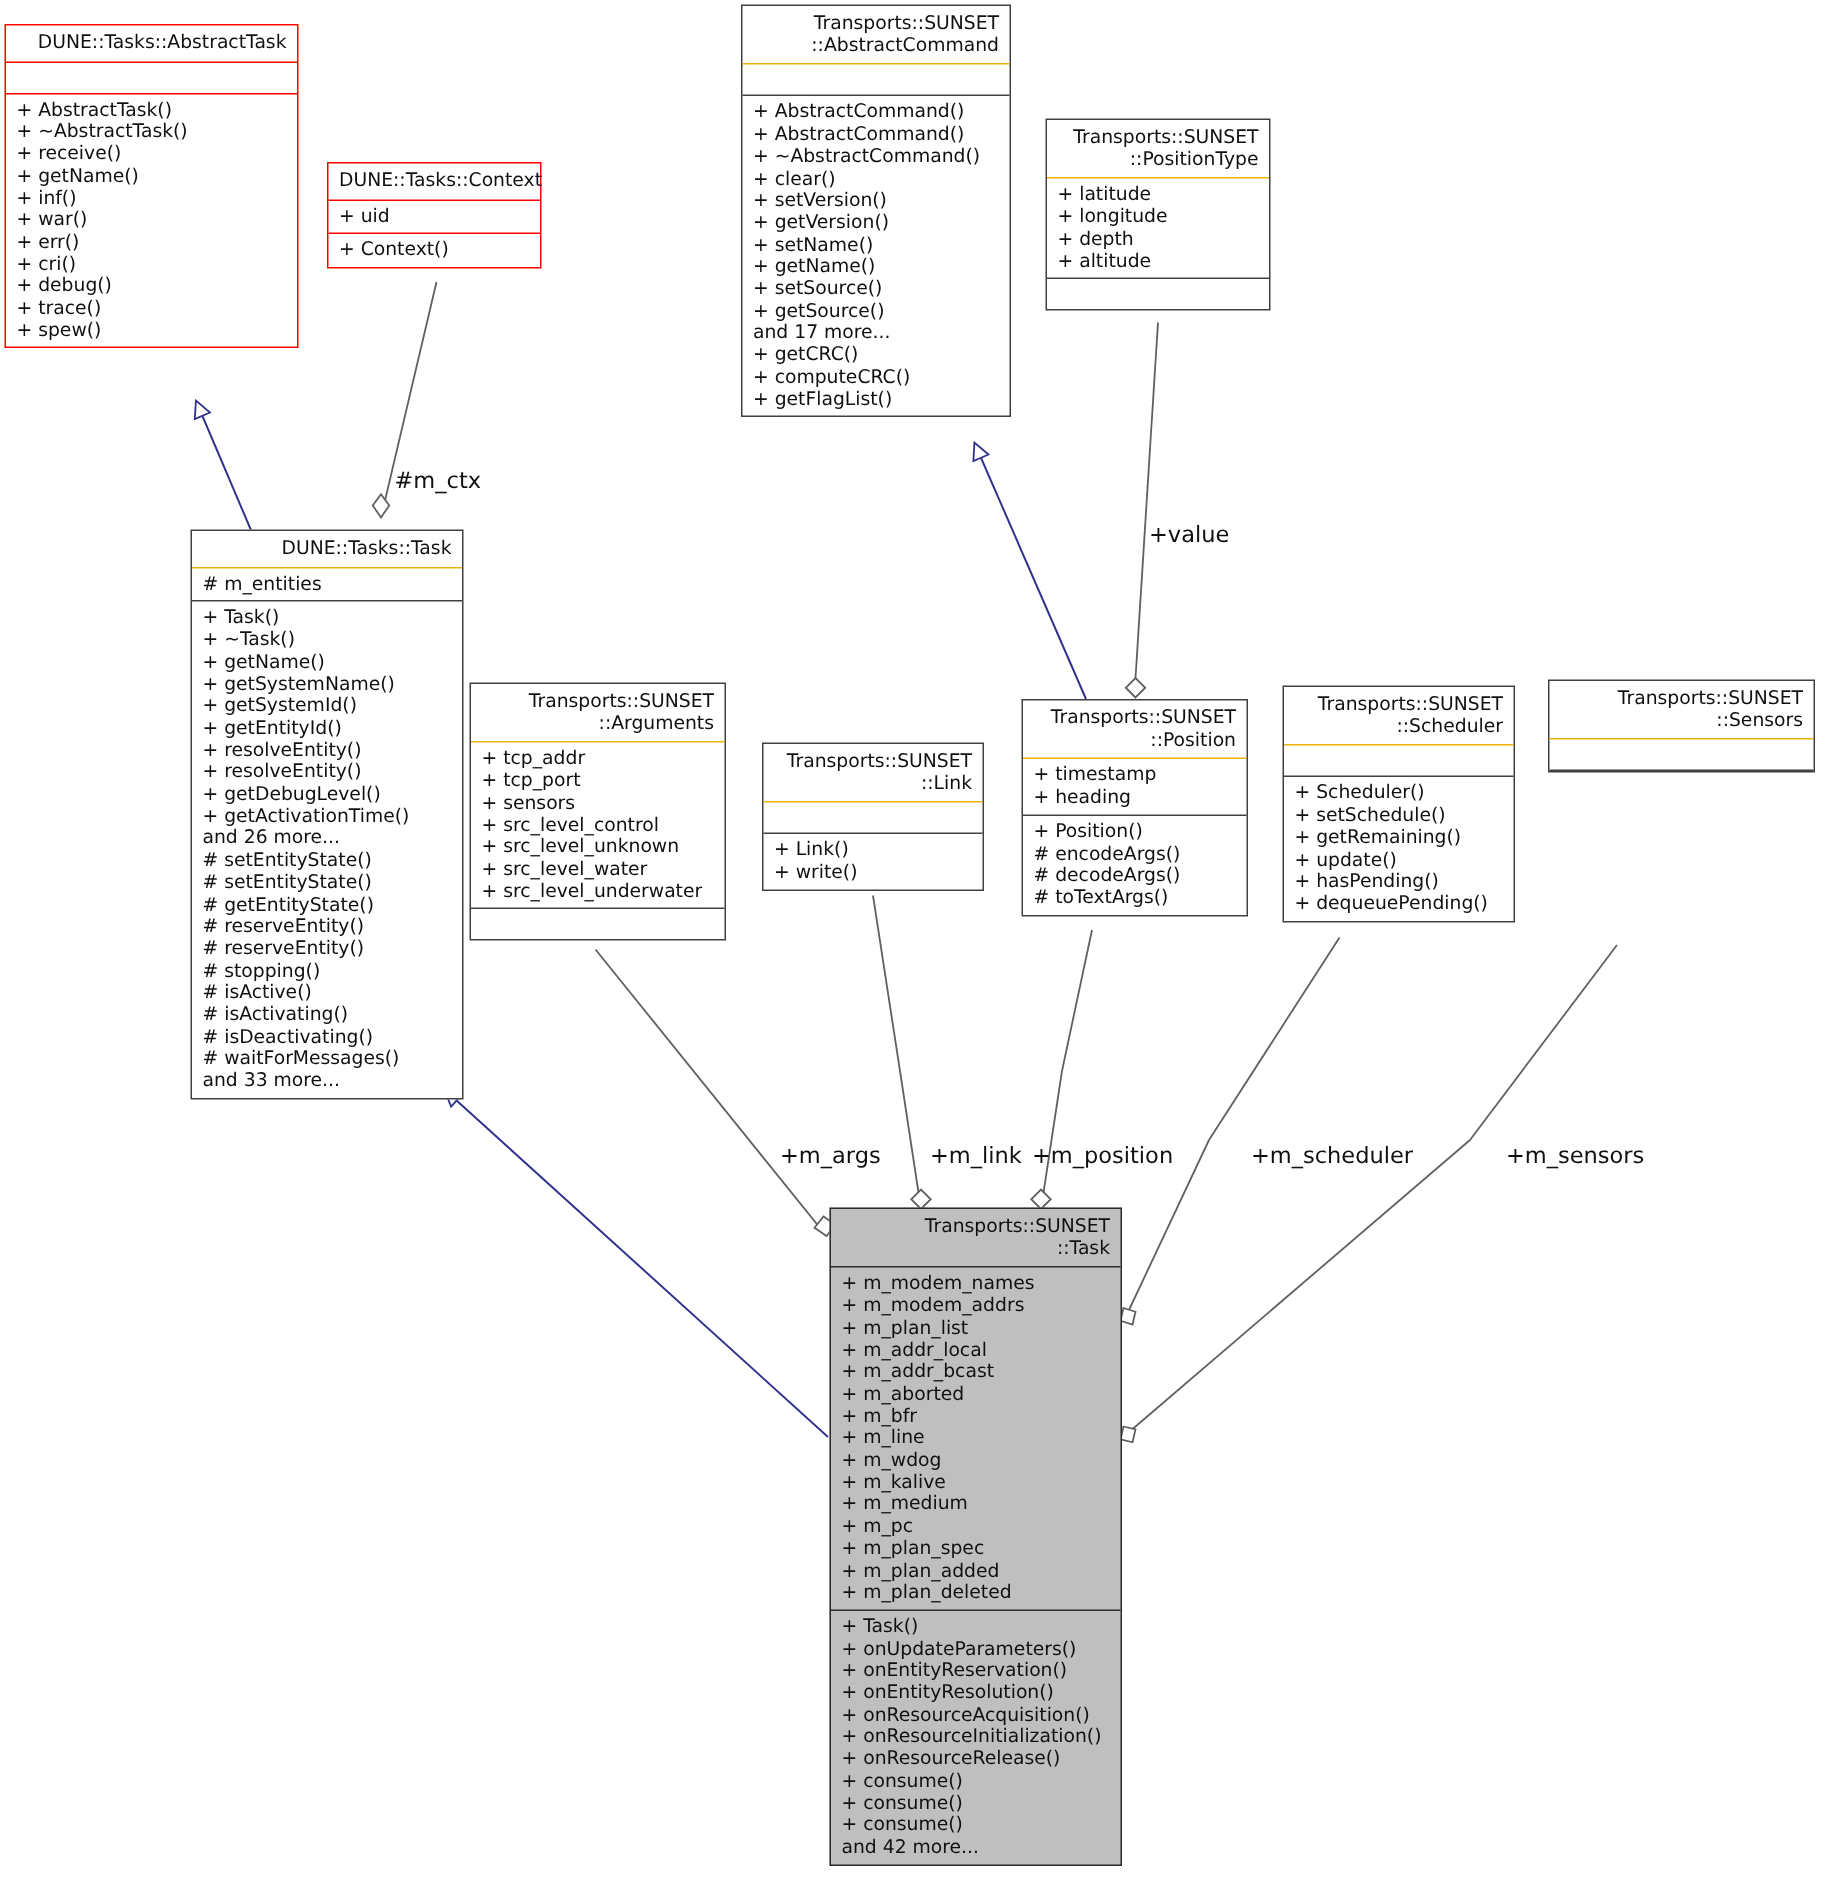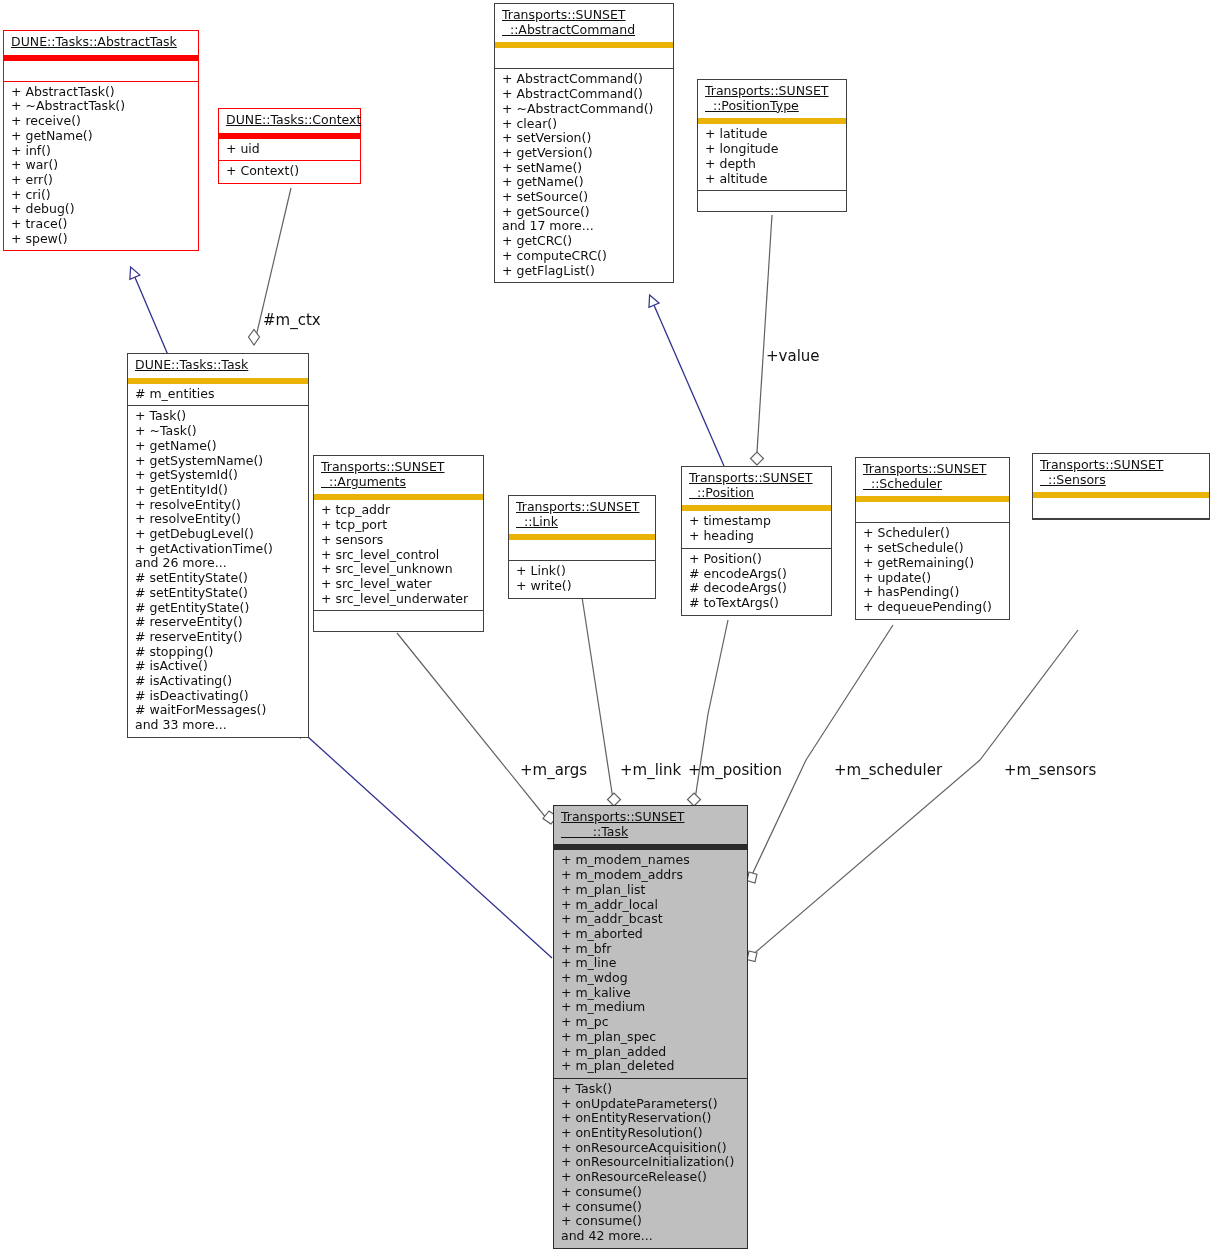--- a/index.html
+++ b/index.html
@@ -35,25 +35,24 @@
     z-index: 5;
   }
   .node.red {
     border-color: #ff0000;
   }
   .node.filled {
     background: #bfbfbf;
     border-color: #2b2b2b;
   }
   .n-title {
-    text-align: left;
+    text-align: right;
     padding: 4px 7px 5px 7px;
     white-space: pre;
-    border-bottom: 6px solid #eab308;
-    text-decoration: underline;
+    border-bottom: 1px solid #eab308;
   }
   .node.red .n-title { border-bottom-color: #ff0000; }
   .node.filled .n-title { border-bottom-color: #2b2b2b; }
   .n-sec {
     padding: 3px 7px 4px 7px;
     border-bottom: 1px solid #404040;
   }
   .node.red .n-sec { border-bottom-color: #ff0000; }
   .node.filled .n-sec { border-bottom-color: #2b2b2b; }
   .n-sec.last { border-bottom: none; }
@@ -125,21 +124,21 @@
       <path d="M749,872 L757,874.5 L755,883 L747,880.5 z" fill="#ffffff" stroke="#606060" stroke-width="1.2"></path>
     </g>
 
     <g>
       <line x1="750" y1="957" x2="980" y2="760" stroke="#606060" stroke-width="1.2"></line>
       <line x1="980" y1="760" x2="1078" y2="630" stroke="#606060" stroke-width="1.2"></line>
       <path d="M749,951 L757,953 L755,961.5 L747,959.5 z" fill="#ffffff" stroke="#606060" stroke-width="1.2"></path>
     </g>
   </svg>
 
-  <div class="node red" style="left:3px; top:30px; width:196px;">
+  <div class="node red" style="left:3px; top:16px; width:196px;">
     <div class="n-title">DUNE::Tasks::AbstractTask</div>
     <div class="n-sec empty"></div>
     <div class="n-sec last">
         <div class="n-row">+ AbstractTask()</div>
         <div class="n-row">+ ~AbstractTask()</div>
         <div class="n-row">+ receive()</div>
         <div class="n-row">+ getName()</div>
         <div class="n-row">+ inf()</div>
         <div class="n-row">+ war()</div>
         <div class="n-row">+ err()</div>

